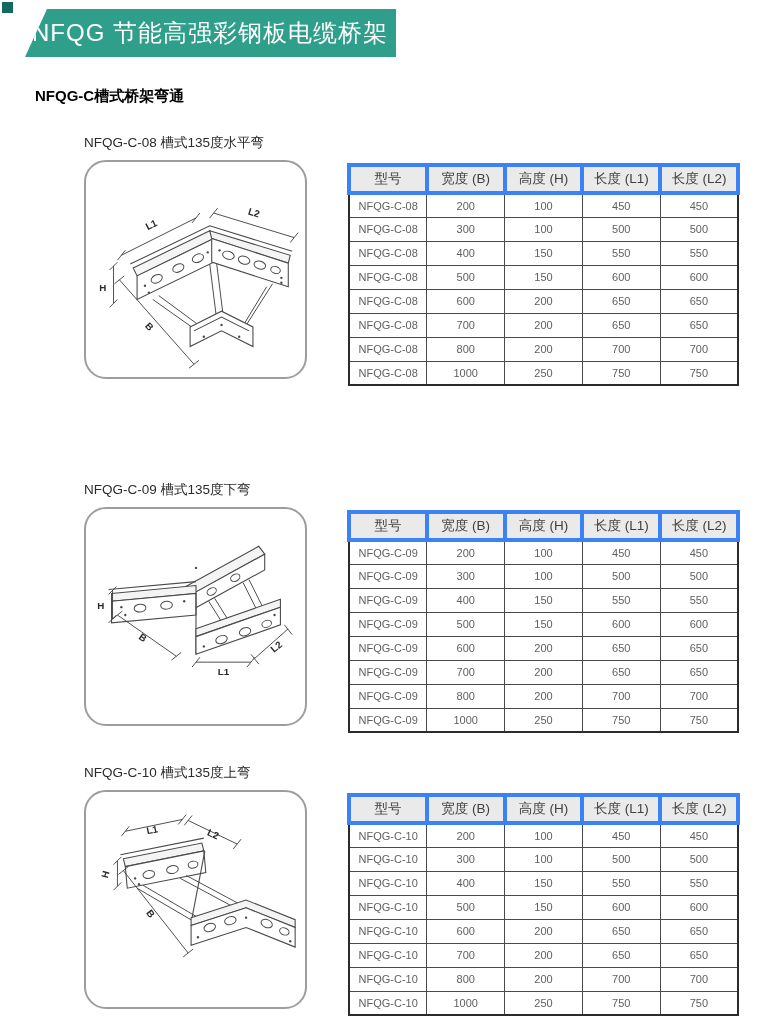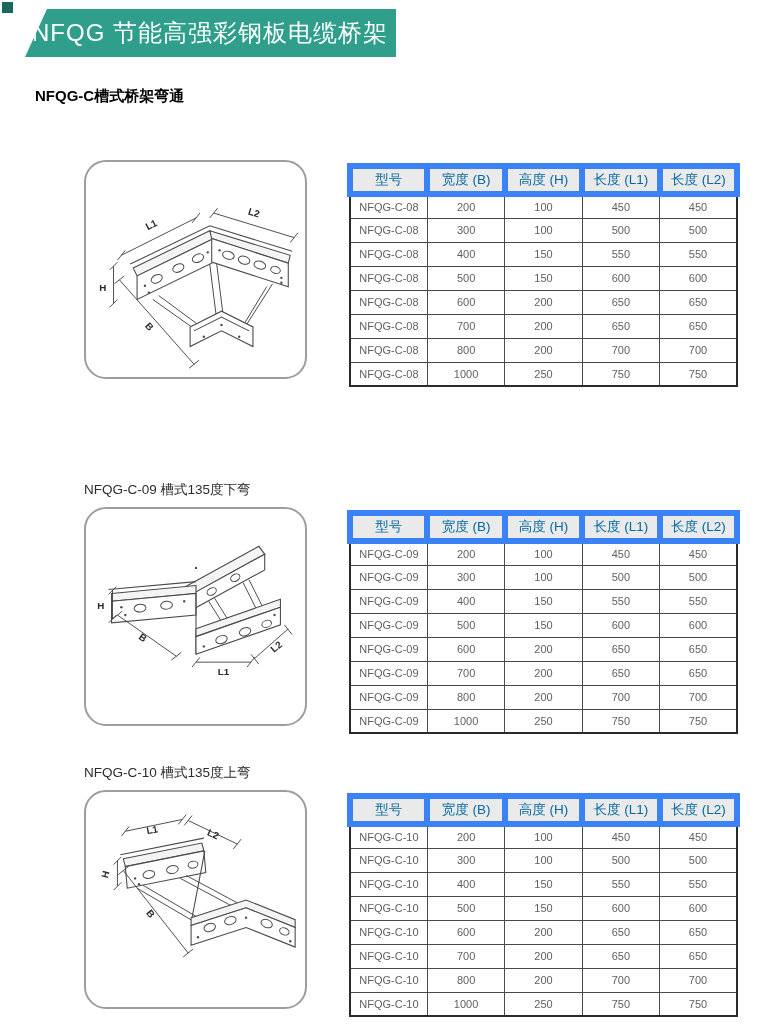--- a/index.html
+++ b/index.html
@@ -19,22 +19,22 @@
   .product-section { position:absolute; left:0; width:780px; height:250px; }
   .section-subtitle { position:absolute; left:84px; top:0; font-size:13.5px; color:#2b2b2b; }
   .drawing-box { position:absolute; left:84px; top:26px; width:223px; height:219px;
                  border:2px solid #9d9d9d; border-radius:22px; background:#fff; }
   .drawing-box svg { width:100%; height:100%; display:block; }
 
   
   .spec-table { position:absolute; left:347px; top:29px; width:393px;
                 border-collapse:collapse; table-layout:fixed;
                 border:2px solid #2b2b2b; }
-  .spec-table th { height:28px; background:#eaeaea; border:6px solid #3b82f6;
-                   font-size:13.5px; font-weight:400; color:#0369a1; text-align:center; }
+  .spec-table th { height:28px; background:#eaeaea; border:4px solid #3b82f6;
+                   font-size:13.5px; font-weight:400; color:#404040; text-align:center; }
   .spec-table td { height:24px; border:1px solid #4a4a4a; font-size:11px;
                    color:#5f5f5f; text-align:center; }
 
   
   .flange { fill:#f4f4f4; stroke:#4a4a4a; stroke-width:1.1; }
   .wall   { fill:#ffffff; stroke:#4a4a4a; stroke-width:1.1; }
   .edge   { fill:none; stroke:#4a4a4a; stroke-width:1.1; }
   .hole   { fill:#ffffff; stroke:#4a4a4a; stroke-width:1; }
   .strut  { fill:none; stroke:#4a4a4a; stroke-width:1; }
   .rivet  { fill:#4a4a4a; }
@@ -47,20 +47,21 @@
 
 <div class="corner-square"></div>
 
 <div class="banner">
   <span class="banner-title">NFQG 节能高强彩钢板电缆桥架</span>
 </div>
 
 <h1 class="page-heading">NFQG-C槽式桥架弯通</h1>
 
 <div class="product-section" style="top:134px;">
+  <div class="section-subtitle">NFQG-C-08 槽式135度水平弯</div>
   <div class="drawing-box">
     <svg viewBox="0 0 223 219">
       <g>
         <path class="edge" d="M45,104 L126,65 L210,91"></path>
         <path class="flange" d="M48,108 L126,70 L130,78 L52,116 Z"></path>
         <path class="wall" d="M52,116 L130,78 L130,102 L52,140 Z"></path>
         <path class="flange" d="M126,70 L208,95 L206,103 L128,78 Z"></path>
         <path class="wall" d="M128,78 L206,103 L206,127 L128,102 Z"></path>
         <ellipse class="hole" cx="72" cy="119" rx="6" ry="4" transform="rotate(-26 72 119)"></ellipse>
         <ellipse class="hole" cx="94" cy="108" rx="6" ry="4" transform="rotate(-26 94 108)"></ellipse>

